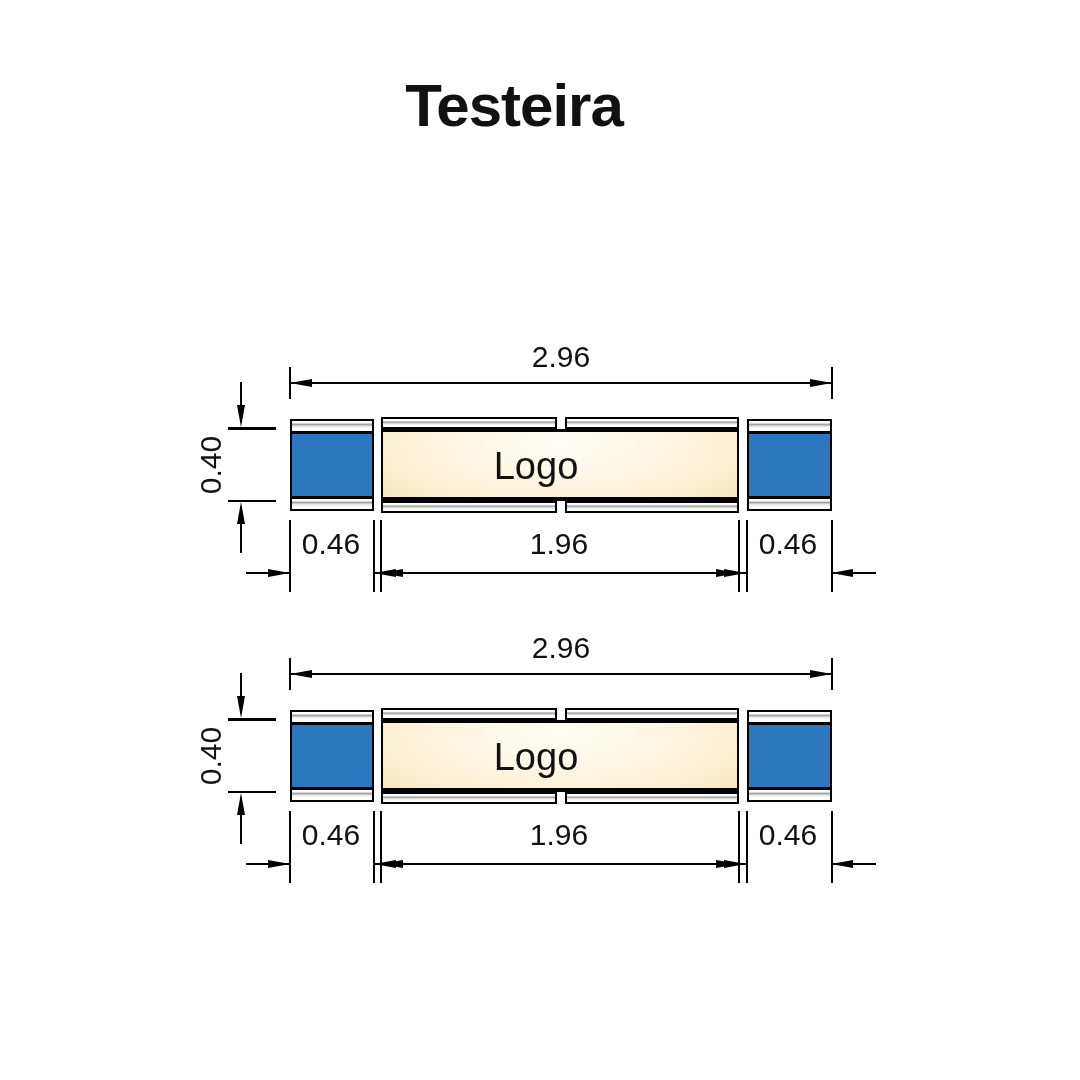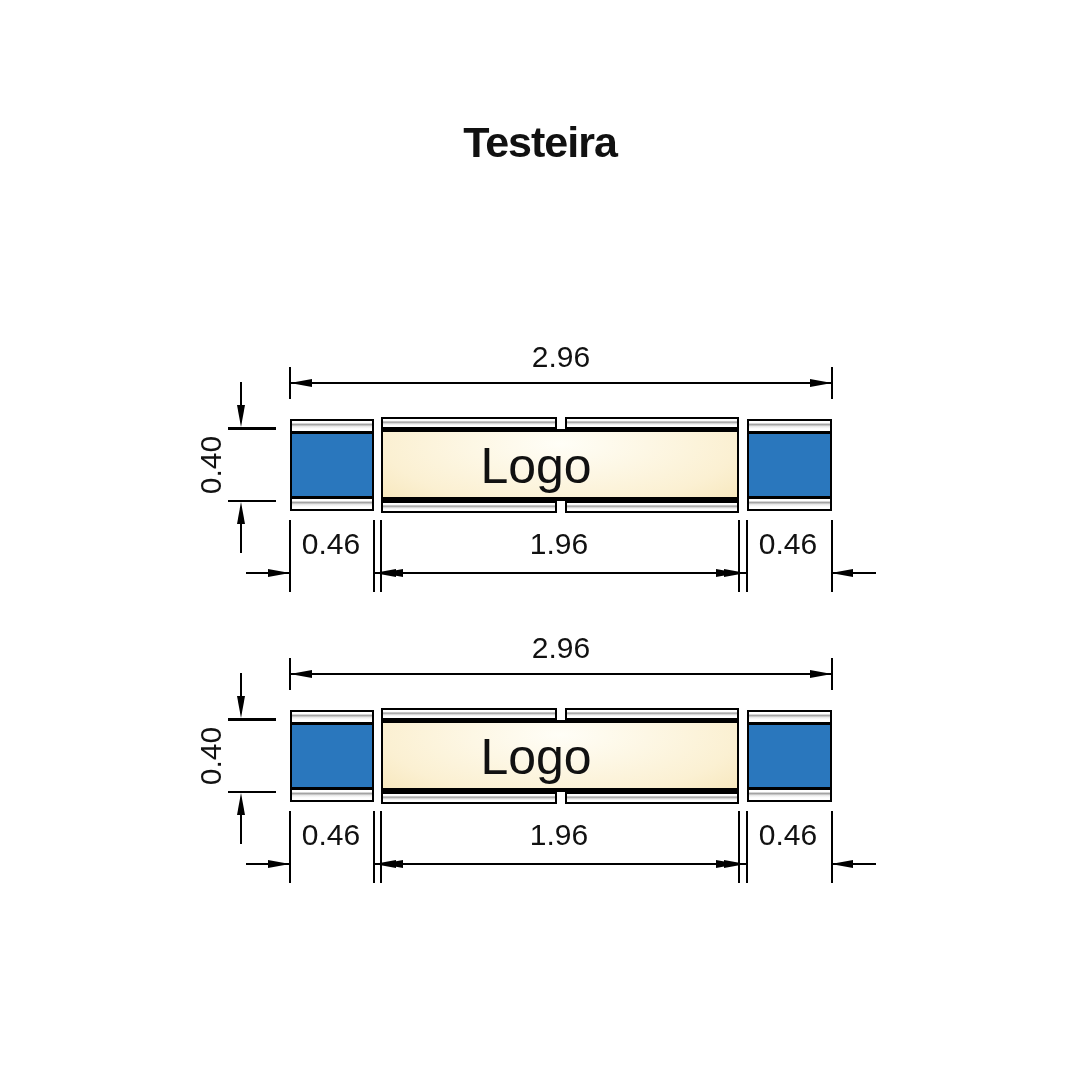--- a/index.html
+++ b/index.html
@@ -3,22 +3,22 @@
 <meta charset="utf-8">
 <style>
   html,body{margin:0;padding:0;background:#fff;}
   #canvas{
     position:relative;width:1080px;height:1080px;overflow:hidden;
     background:var(--background,#fff);
     font-family:"Liberation Sans","DejaVu Sans",sans-serif;
     color:var(--text,#111);
   }
   .title{
-    position:absolute;left:540px;top:105px;transform:translate(-50%,-50%);
-    font-size:43px;font-weight:700;letter-spacing:-1px;white-space:nowrap;margin-top:37px;
+    position:absolute;left:514px;top:105px;transform:translate(-50%,-50%);
+    font-size:60px;font-weight:700;letter-spacing:-1px;white-space:nowrap;
   }
   .diagram{position:absolute;left:180px;width:710px;height:260px;}
   .hline,.vline,.tick{position:absolute;background:var(--line,#000);}
   .hline{height:2px;}
   .vline{width:2px;}
   .tick{height:2.5px;}
   .arr{position:absolute;width:0;height:0;}
   .arr-left {border-top:4px solid transparent;border-bottom:4px solid transparent;border-right:22px solid var(--line,#000);}
   .arr-right{border-top:4px solid transparent;border-bottom:4px solid transparent;border-left:22px solid var(--line,#000);}
   .arr-up   {border-left:4px solid transparent;border-right:4px solid transparent;border-bottom:22px solid var(--line,#000);}
@@ -51,21 +51,21 @@
   .rail-row .seg-l{width:176px;}
   .rail-row .gap{width:8px;height:12px;background:transparent;}
   .rail-row .seg-r{flex:1;}
   .cream-panel{
     box-sizing:border-box;height:72px;
     border:2px solid var(--line,#000);border-top-width:3px;border-bottom-width:4px;
     background:radial-gradient(90% 175% at 50% 18%,var(--cream-center,#FFFEF7) 0%,var(--cream-mid,#FBF0D2) 55%,var(--cream-edge,#F2DCA2) 100%);
   }
   .logo-label{
     position:absolute;transform:translate(-50%,-50%);
-    font-size:50px;line-height:1;color:var(--text,#111);white-space:nowrap;
+    font-size:38px;line-height:1;color:var(--text,#111);white-space:nowrap;
   }
 </style>
 </head>
 <body>
 
 <div id="canvas">
 
   <div class="title">Testeira</div>
 
   <div class="diagram" style="top:340px;">

